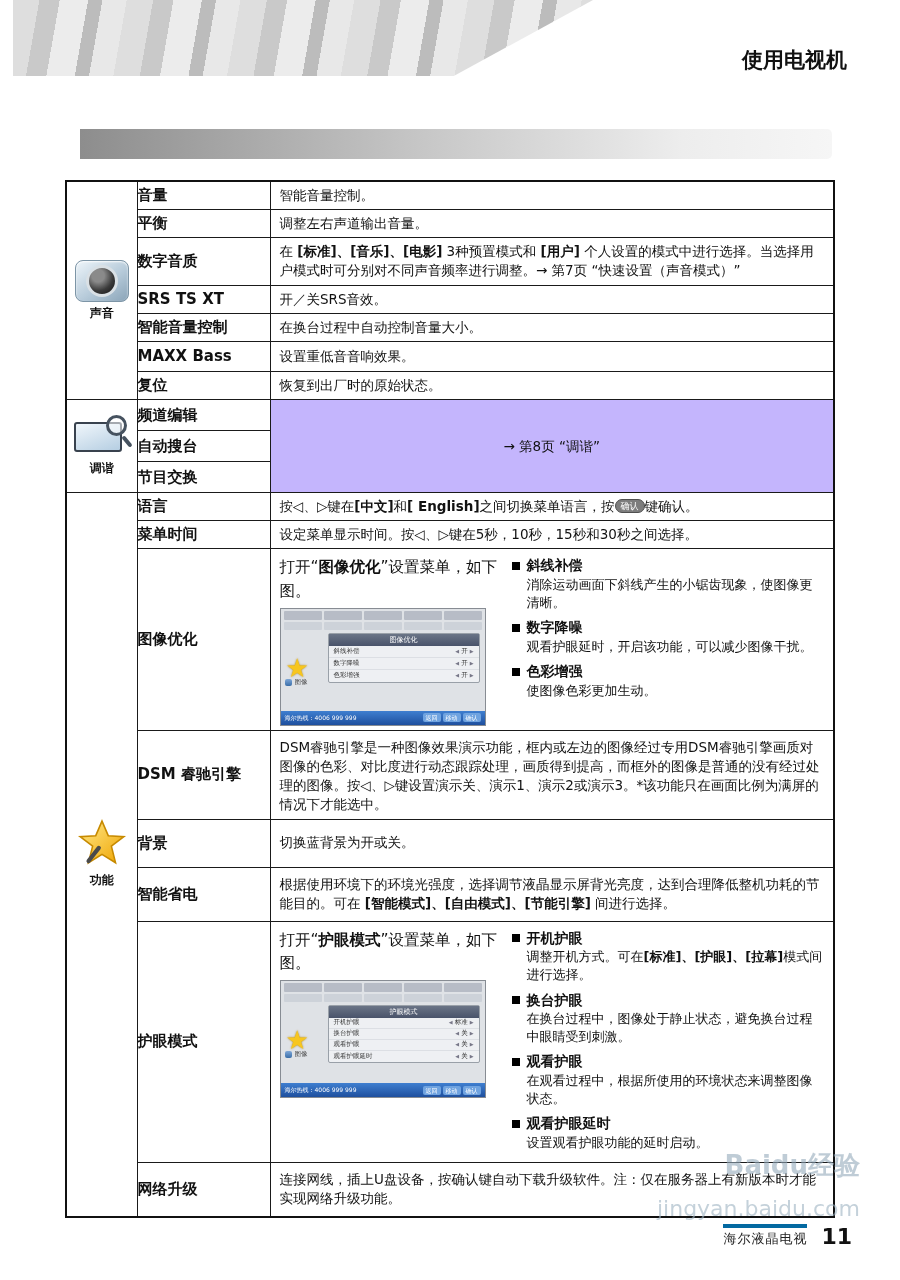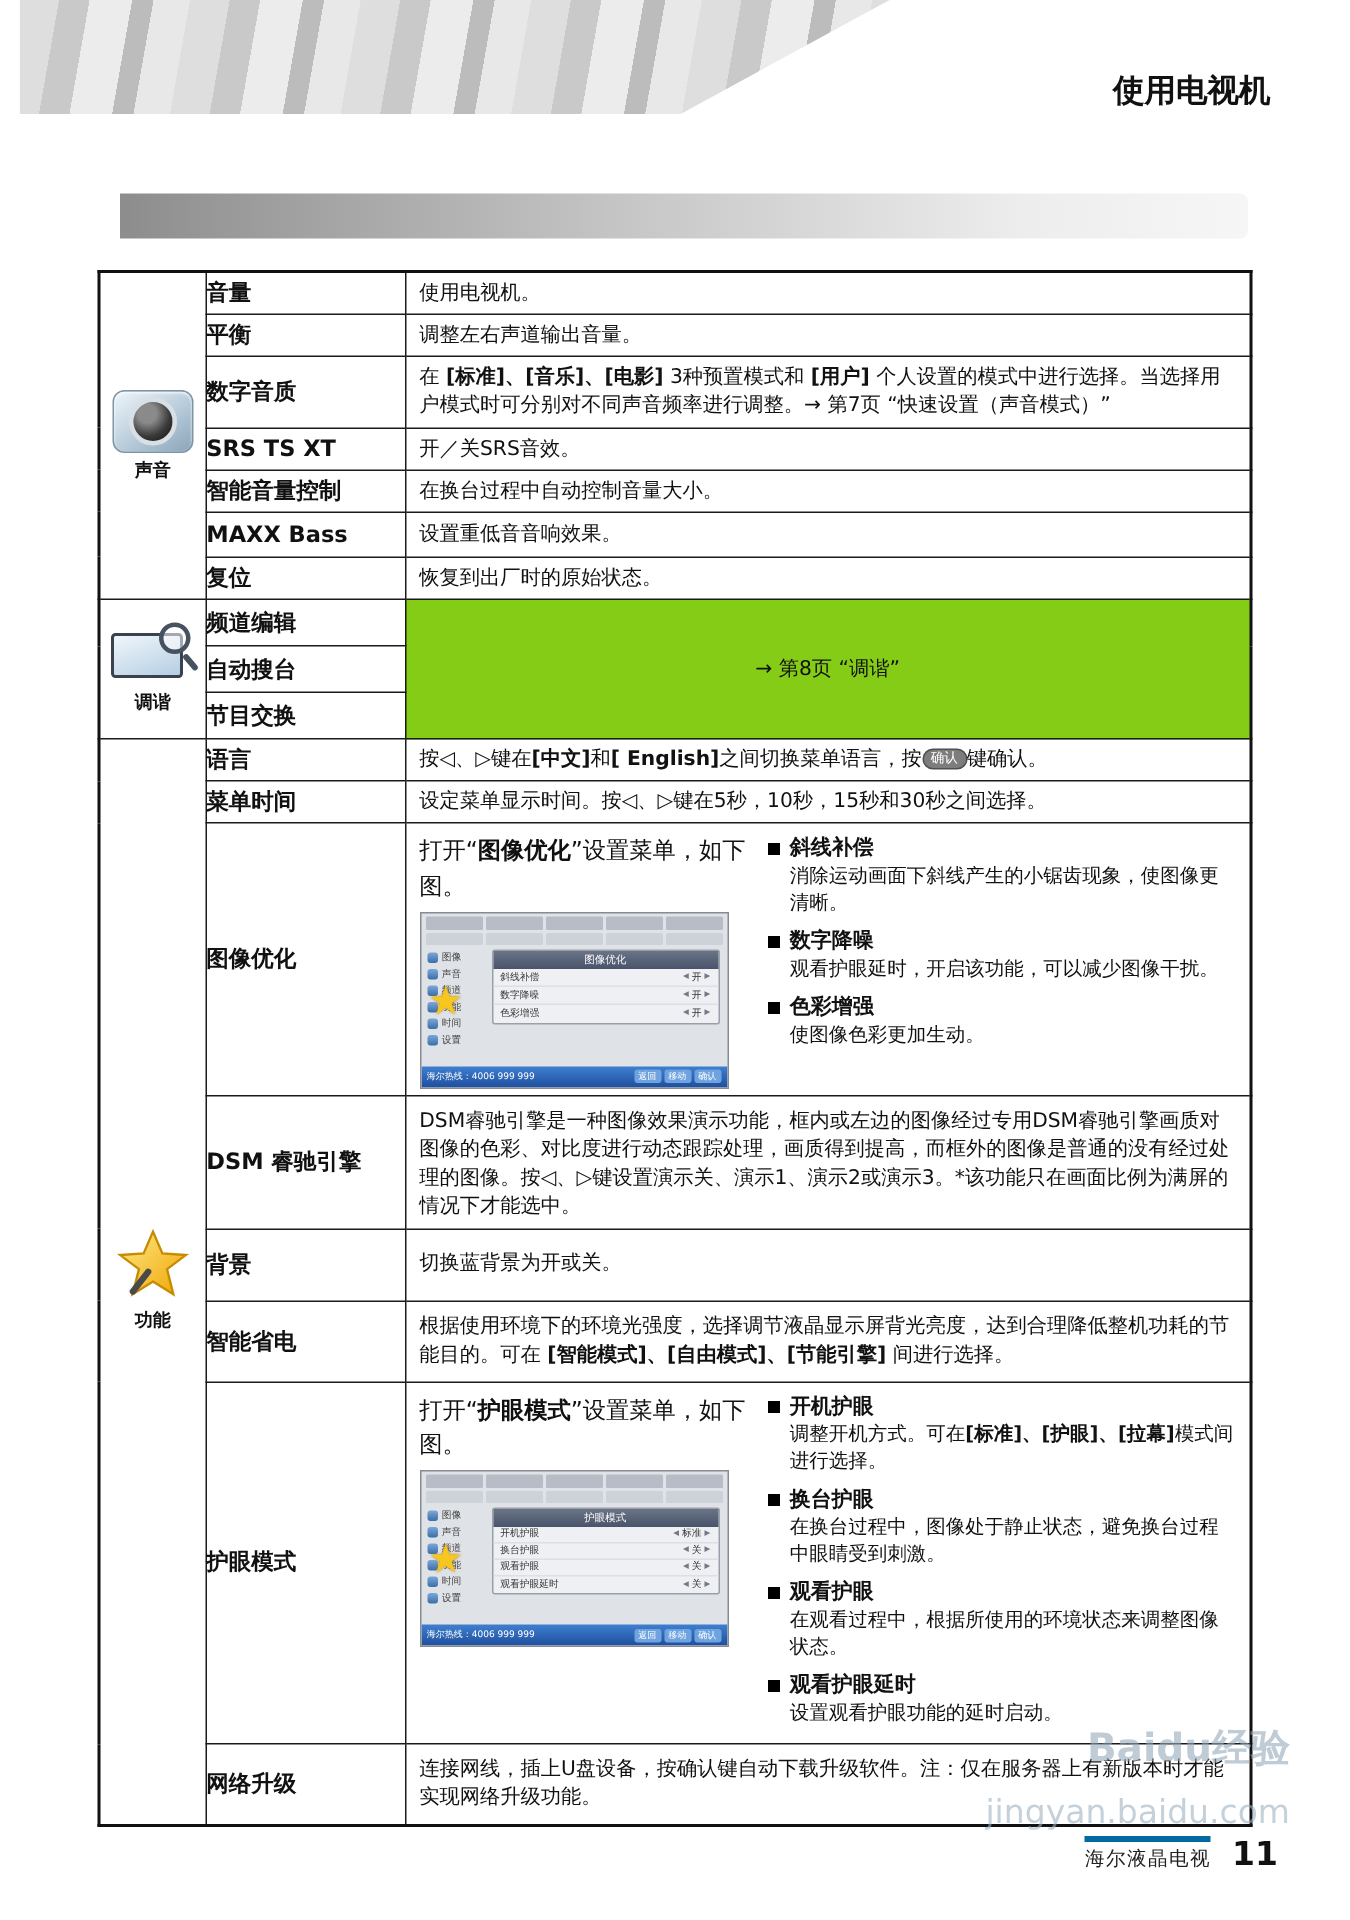--- a/index.html
+++ b/index.html
@@ -31,21 +31,21 @@
 
   
   table.menu { position:absolute; top:180px; left:65px; width:770px;
     border-collapse:collapse; table-layout:fixed; border:2px solid #111; }
   table.menu td { border:1.5px solid #1a1a1a; }
   td.icon-cell { text-align:center; vertical-align:middle; padding:4px 2px; background:#fff; }
   td.lbl { font-weight:bold; font-size:15px; padding:3px 0; vertical-align:middle; }
   td.dsc { font-size:13.5px; line-height:1.42; padding:4px 9px; vertical-align:middle; }
   td.dsc.top { vertical-align:top; padding-top:7px; }
   tr.h28 { height:28px; } tr.h30 { height:30px; } tr.h31 { height:31px; } tr.h48 { height:48px; } tr.h54 { height:54px; }
-  .tuning-desc { background:#84cc16; text-align:center; font-size:14px; }
+  .tuning-desc { background:#c4b5fd; text-align:center; font-size:14px; }
   .icon-label { font-weight:bold; font-size:12px; margin-top:3px; }
 
   
   .ic-speaker { width:54px; height:42px; margin:0 auto; border-radius:8px; position:relative;
     background:linear-gradient(145deg,#eef5fa,#b7cbda 55%,#8aa4b8); border:1px solid #7d95a6;
     box-shadow:inset 0 1px 2px rgba(255,255,255,.9); }
   .ic-speaker::after { content:""; position:absolute; left:50%; top:50%; transform:translate(-50%,-50%);
     width:26px; height:26px; border-radius:50%; border:3px solid #d9e0e5;
     background:radial-gradient(circle at 35% 30%, #8a8a8a 0 25%, #3a3a3a 60%, #101010); }
   .ic-tuner { width:56px; height:42px; margin:0 auto; position:relative; }
@@ -72,21 +72,21 @@
   .b-body { margin-left:15px; font-size:13px; line-height:1.4; }
 
   
   .thumb { width:206px; height:118px; background:#dfe2e6; border:1px solid #878c93;
     position:relative; overflow:hidden; margin-top:2px; }
   .t-row { display:flex; gap:2px; padding:2px 3px 0; }
   .t-cell { flex:1; height:9px; background:#b7bcc6; border-radius:1px; }
   .t-row.r2 .t-cell { background:#cdd2d9; height:8px; }
   .t-main { display:flex; margin-top:3px; }
   .t-side { width:42px; padding-left:4px; }
-  .t-side-item { display:flex; align-items:center; gap:3px; height:11px; }
+  .t-side-item { display:flex; align-items:center; gap:3px; height:11px;margin-top:44px; }
   .t-ico { width:7px; height:7px; border-radius:2px; flex:none;
     background:linear-gradient(#7ea7d8,#3a6ea8); }
   .t-lb { font-size:6.5px; color:#444; white-space:nowrap; }
   .t-panel { flex:1; margin:0 5px; background:#eef0f3; border:1px solid #99a0a8; border-radius:2px; align-self:flex-start; width:100%; }
   .t-title { height:12px; line-height:12px; text-align:center; font-size:7px; color:#fff;
     background:linear-gradient(#6a7486,#49536a); }
   .t-item { display:flex; justify-content:space-between; align-items:center;
     padding:0 5px; height:12px; font-size:6.5px; color:#333; border-bottom:1px solid #dcdfe4; }
   .t-item:last-child { border-bottom:none; }
   .t-val { display:flex; align-items:center; gap:2px; }
@@ -131,21 +131,21 @@
       <col>
     </colgroup>
   <tbody>
 
     <tr class="h28">
       <td class="icon-cell" rowspan="7">
         <div class="ic-speaker"></div>
         <div class="icon-label">声音</div>
       </td>
       <td class="lbl">音量</td>
-      <td class="dsc">使用电视机。</td>
+      <td class="dsc">智能音量控制。</td>
     </tr>
     <tr class="h28">
       <td class="lbl">平衡</td>
       <td class="dsc">调整左右声道输出音量。</td>
     </tr>
     <tr>
       <td class="lbl">数字音质</td>
       <td class="dsc"><span>在 </span><b>[标准]、[音乐]、[电影]</b><span> 3种预置模式和 </span><b>[用户]</b><span> 个人设置的模式中进行选择。当选择用户模式时可分别对不同声音频率进行调整。→ 第7页 “快速设置（声音模式）”</span></td>
     </tr>
     <tr class="h28">

